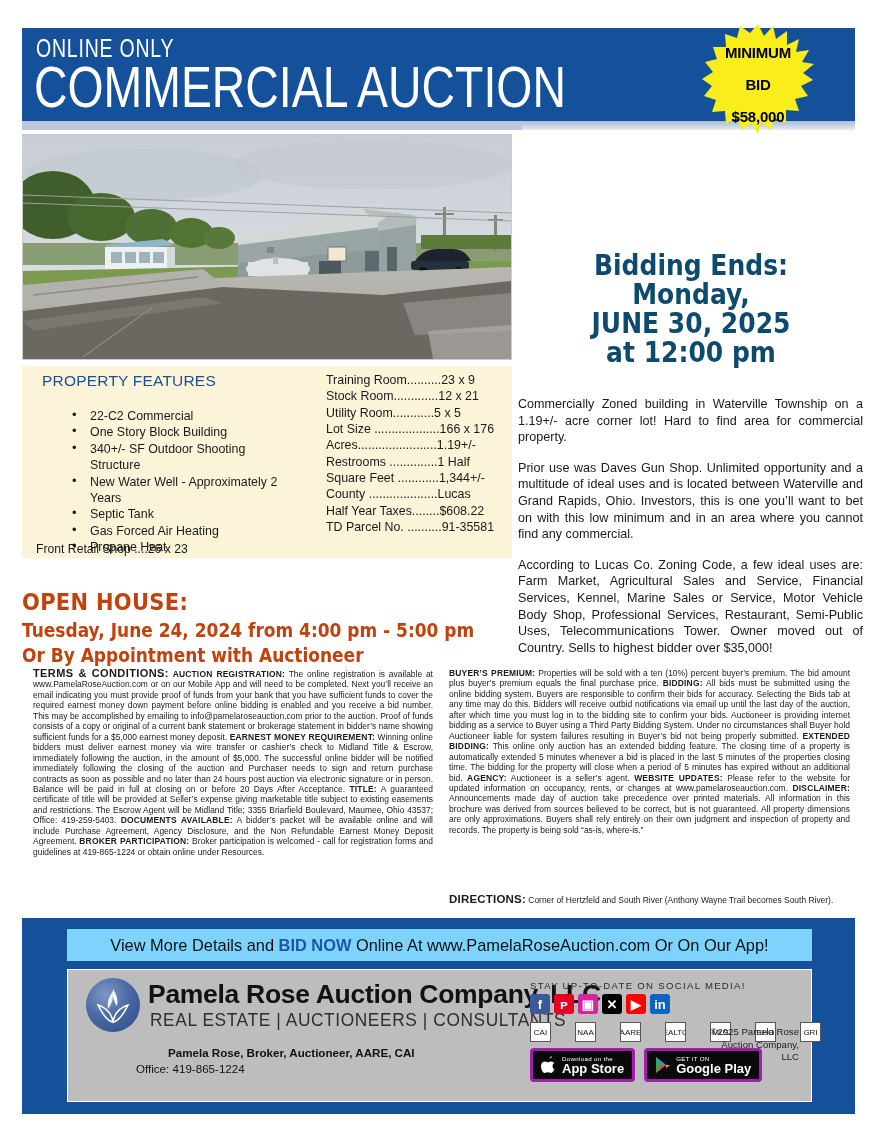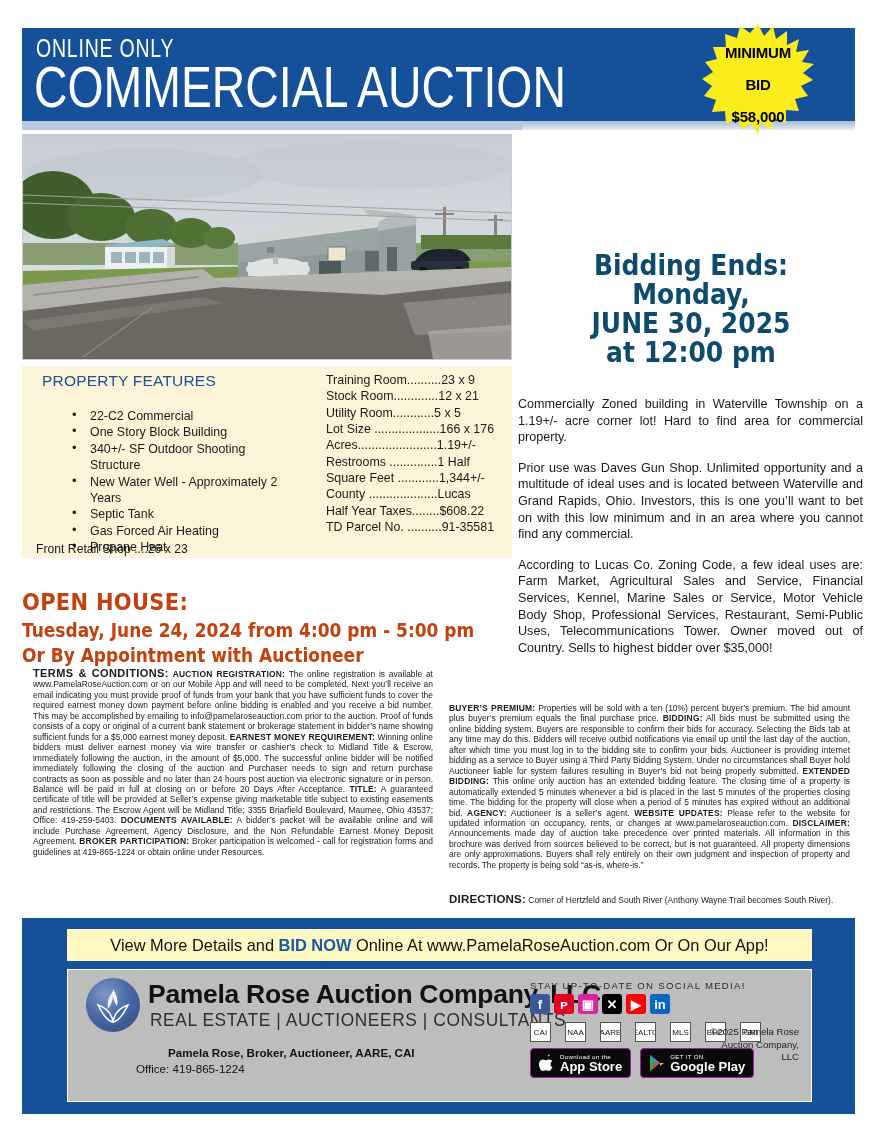--- a/index.html
+++ b/index.html
@@ -52,49 +52,49 @@
   .oh .t{font-size:21px;letter-spacing:.3px;transform:scaleY(1.12);transform-origin:center top;}
   .oh .d{font-size:17px;margin-top:6px;transform:scaleY(1.1);transform-origin:center top;}
   .oh .d2{font-size:17px;margin-top:5px;transform:scaleY(1.1);transform-origin:center top;}
 
   
   .desc{position:absolute;left:518px;top:396px;width:345px;}
   .desc p{margin:0 0 14px 0;font-size:12.6px;line-height:16.6px;text-align:justify;color:#1a1a1a;}
 
   
   .terms{position:absolute;left:33px;top:668px;width:400px;font-size:8.45px;line-height:10.45px;text-align:justify;color:#1a1a1a;}
-  .terms2{position:absolute;left:449px;top:668px;width:401px;font-size:8.45px;line-height:10.45px;text-align:justify;color:#1a1a1a;margin-top:35px;}
+  .terms2{position:absolute;left:449px;top:668px;width:401px;font-size:8.45px;line-height:10.45px;text-align:justify;color:#1a1a1a;}
   .terms p,.terms2 p{margin:0;}
   .tc-head{font-weight:bold;font-size:11px;letter-spacing:.4px;}
   .lbl-sp{font-weight:bold;letter-spacing:.2px;}
   .dir{position:absolute;left:449px;top:894px;width:401px;font-size:8.45px;line-height:11px;color:#1a1a1a;}
   .dir .dh{font-weight:bold;font-size:11.5px;letter-spacing:.2px;}
 
   
   .foot{position:absolute;left:22px;top:918px;width:833px;height:196px;background:#15519b;}
-  .bidbar{position:absolute;left:45px;top:11px;width:745px;height:32px;background:#fef9c3;display:flex;align-items:center;justify-content:center;}
+  .bidbar{position:absolute;left:45px;top:11px;width:745px;height:32px;background:#7dd3fc;display:flex;align-items:center;justify-content:center;}
   .bidbar .t{font-size:16.4px;color:#111;}
   .bidbar .t b{color:#1c57a5;}
   .footcard{position:absolute;left:45px;top:51px;width:745px;height:133px;background:#bdbdbd;border:1px solid #ffffff;box-sizing:border-box;}
 
   .logo{position:absolute;left:18px;top:8px;width:54px;height:54px;border-radius:50%;
     background:radial-gradient(circle at 36% 30%,#7f97c4 0%,#4a6aa5 45%,#2b4a84 100%);}
   .logo svg{position:absolute;left:0;top:0;}
   .coname{position:absolute;left:80px;top:9px;font-size:26.5px;font-weight:bold;color:#111;letter-spacing:-.3px;white-space:nowrap;}
   .cosub{position:absolute;left:82px;top:40px;font-size:17.5px;color:#2e2e2e;letter-spacing:.6px;white-space:nowrap;transform:scaleX(.99);transform-origin:left top;}
   .broker{position:absolute;left:68px;top:76px;font-size:11.6px;font-weight:bold;color:#111;padding-left:32px;}
   .office{position:absolute;left:68px;top:92px;font-size:11.6px;color:#111;}
 
   .social-h{position:absolute;left:462px;top:10px;font-size:9.6px;letter-spacing:1.3px;color:#2a2a2a;white-space:nowrap;}
   .social-row{position:absolute;left:462px;top:24px;display:flex;gap:4px;}
   .sic{width:20px;height:20px;border-radius:3px;display:flex;align-items:center;justify-content:center;color:#fff;font-weight:bold;font-size:13px;}
-  .assoc-row{position:absolute;left:462px;top:52px;display:flex;gap:14px;align-items:center;}
+  .assoc-row{position:absolute;left:462px;top:52px;display:flex;gap:24px;align-items:center;}
   .assoc{width:19px;height:18px;background:#fff;border:1px solid #555;display:flex;align-items:center;justify-content:center;font-size:8px;color:#111;overflow:hidden;}
   .stores{position:absolute;left:462px;top:78px;display:flex;gap:9px;}
-  .store{height:28px;background:#0a0a0a;border:1px solid #a21caf;border-radius:4px;display:flex;align-items:center;gap:5px;padding:0 8px;color:#fff;}
+  .store{height:28px;background:#0a0a0a;border:3px solid #a21caf;border-radius:4px;display:flex;align-items:center;gap:5px;padding:0 8px;color:#fff;}
   .store .small{font-size:6.2px;letter-spacing:.3px;line-height:7px;}
   .store .big{font-size:13px;font-weight:bold;line-height:14px;}
   .copy{position:absolute;right:12px;top:56px;width:92px;text-align:right;font-size:9.6px;line-height:12.5px;color:#222;}
 </style>
 </head>
 <body>
 
 <div class="page">
 
   <div class="header">

